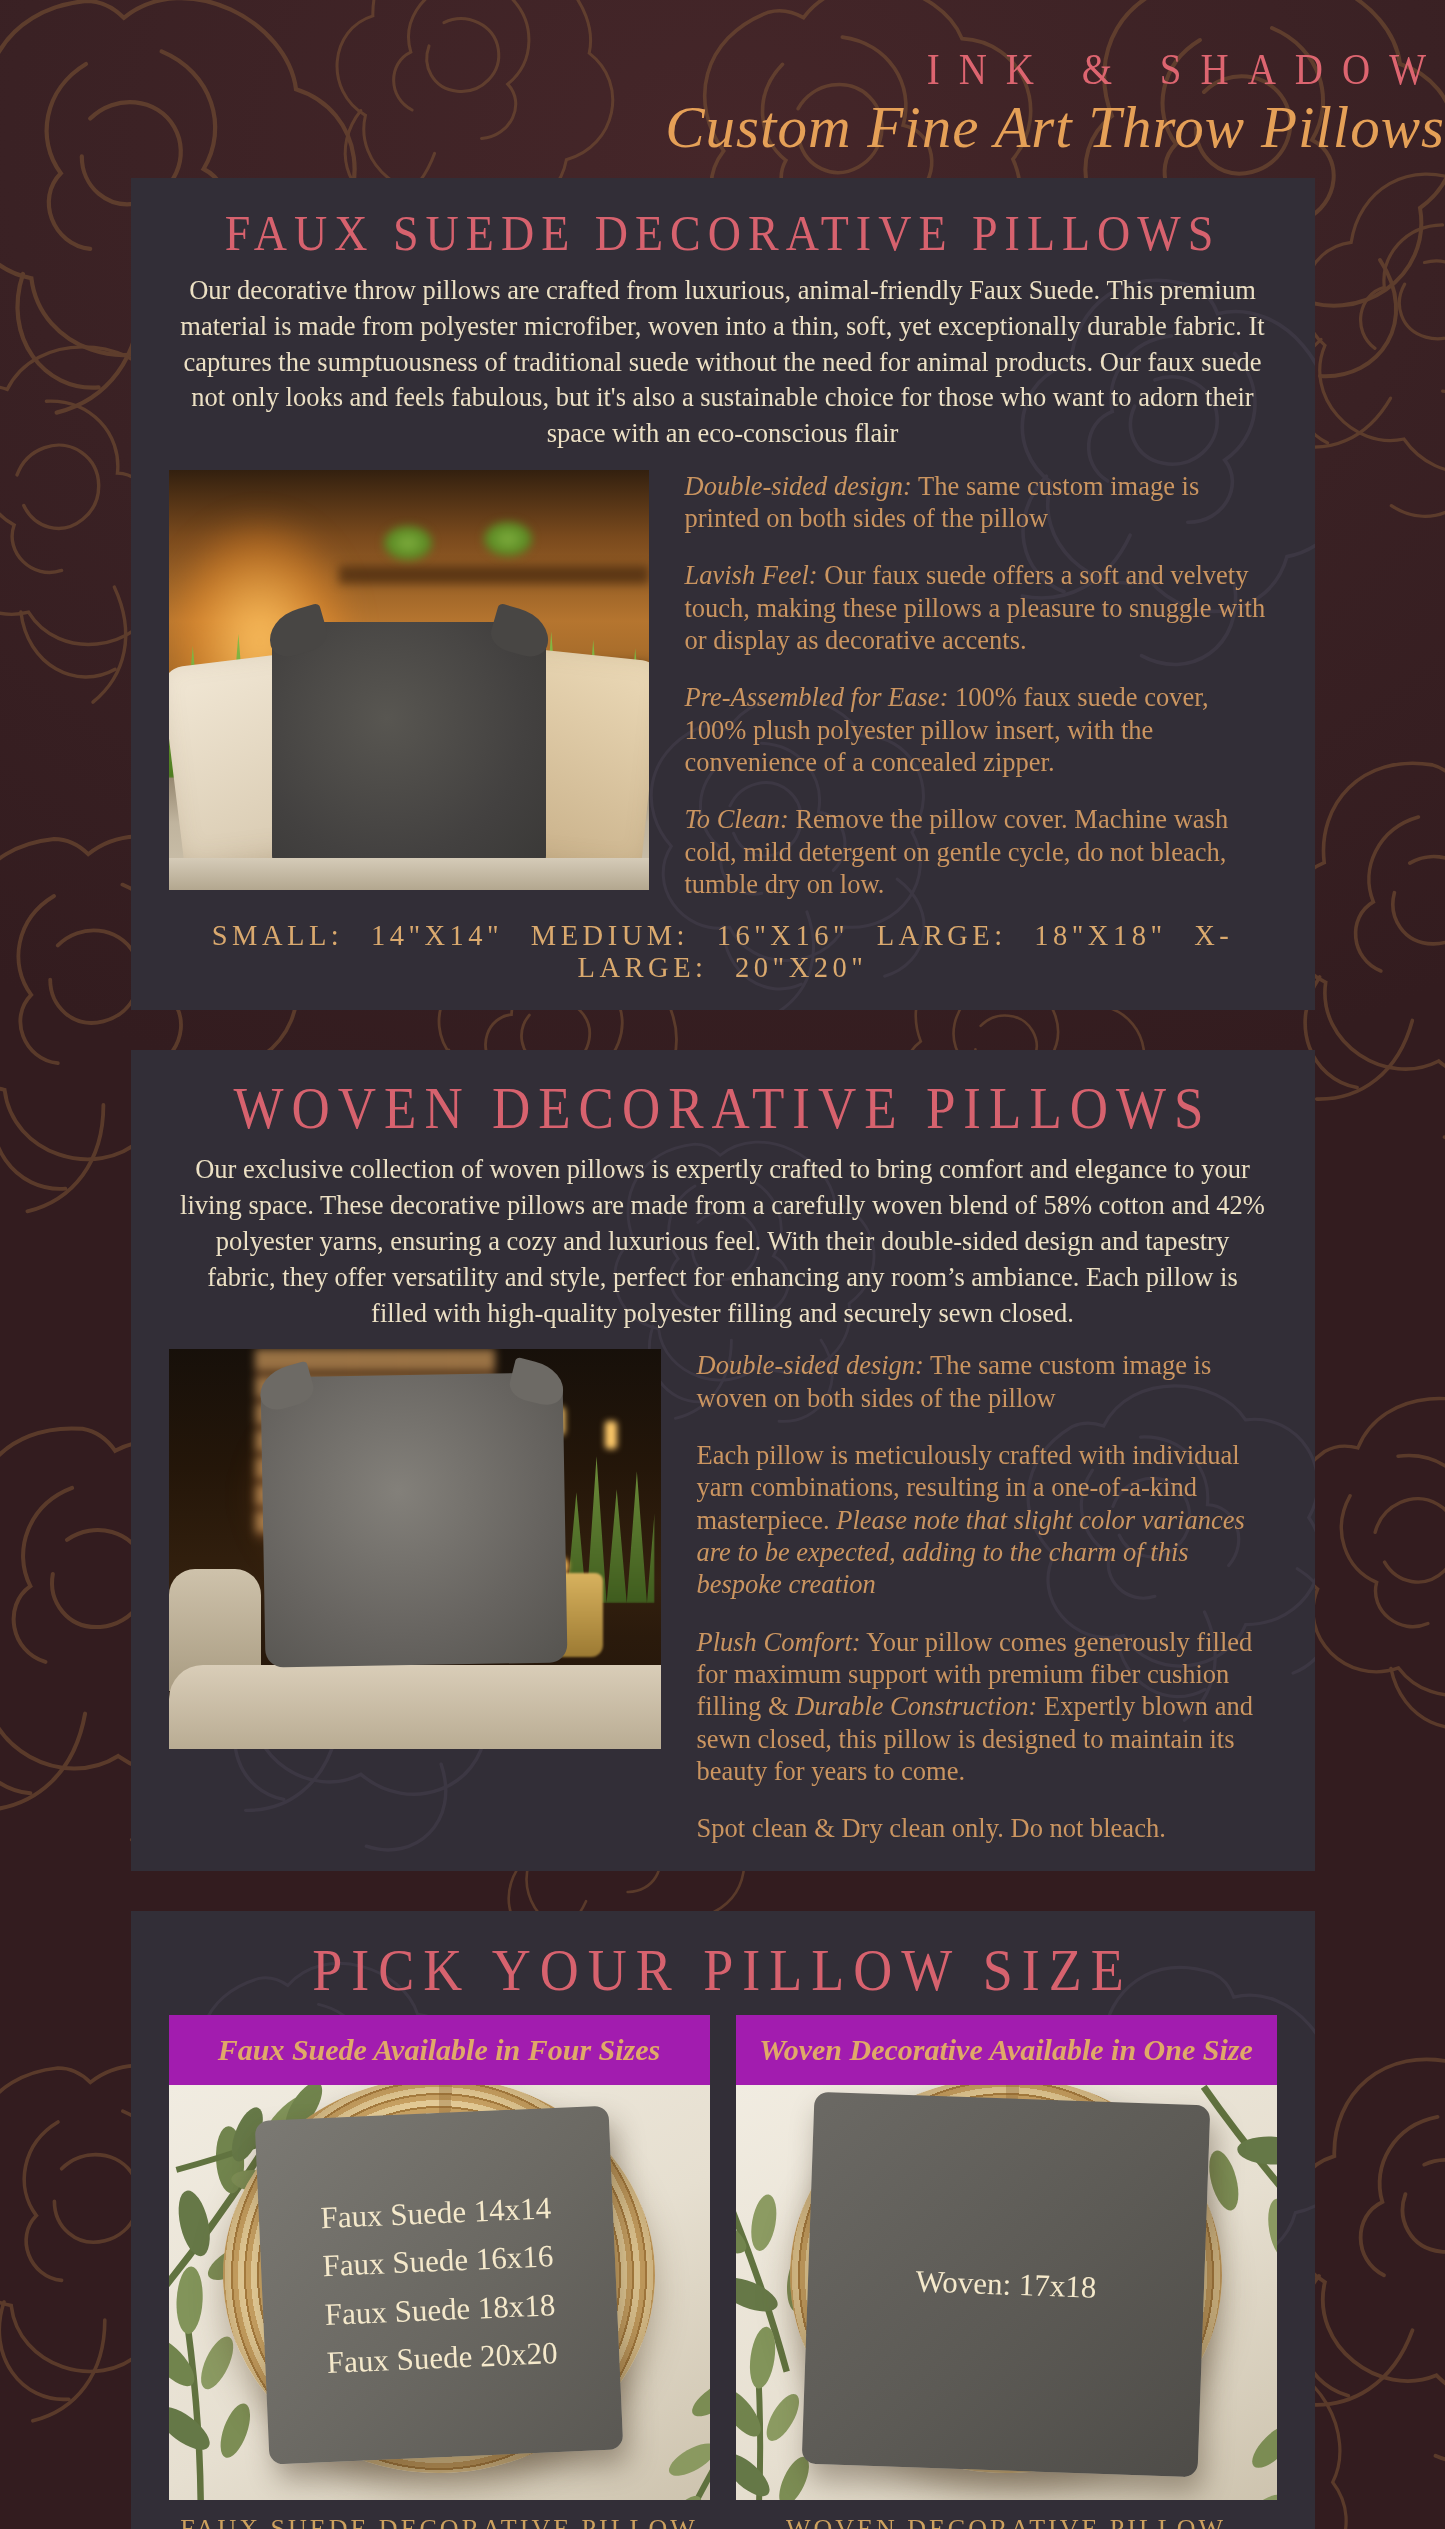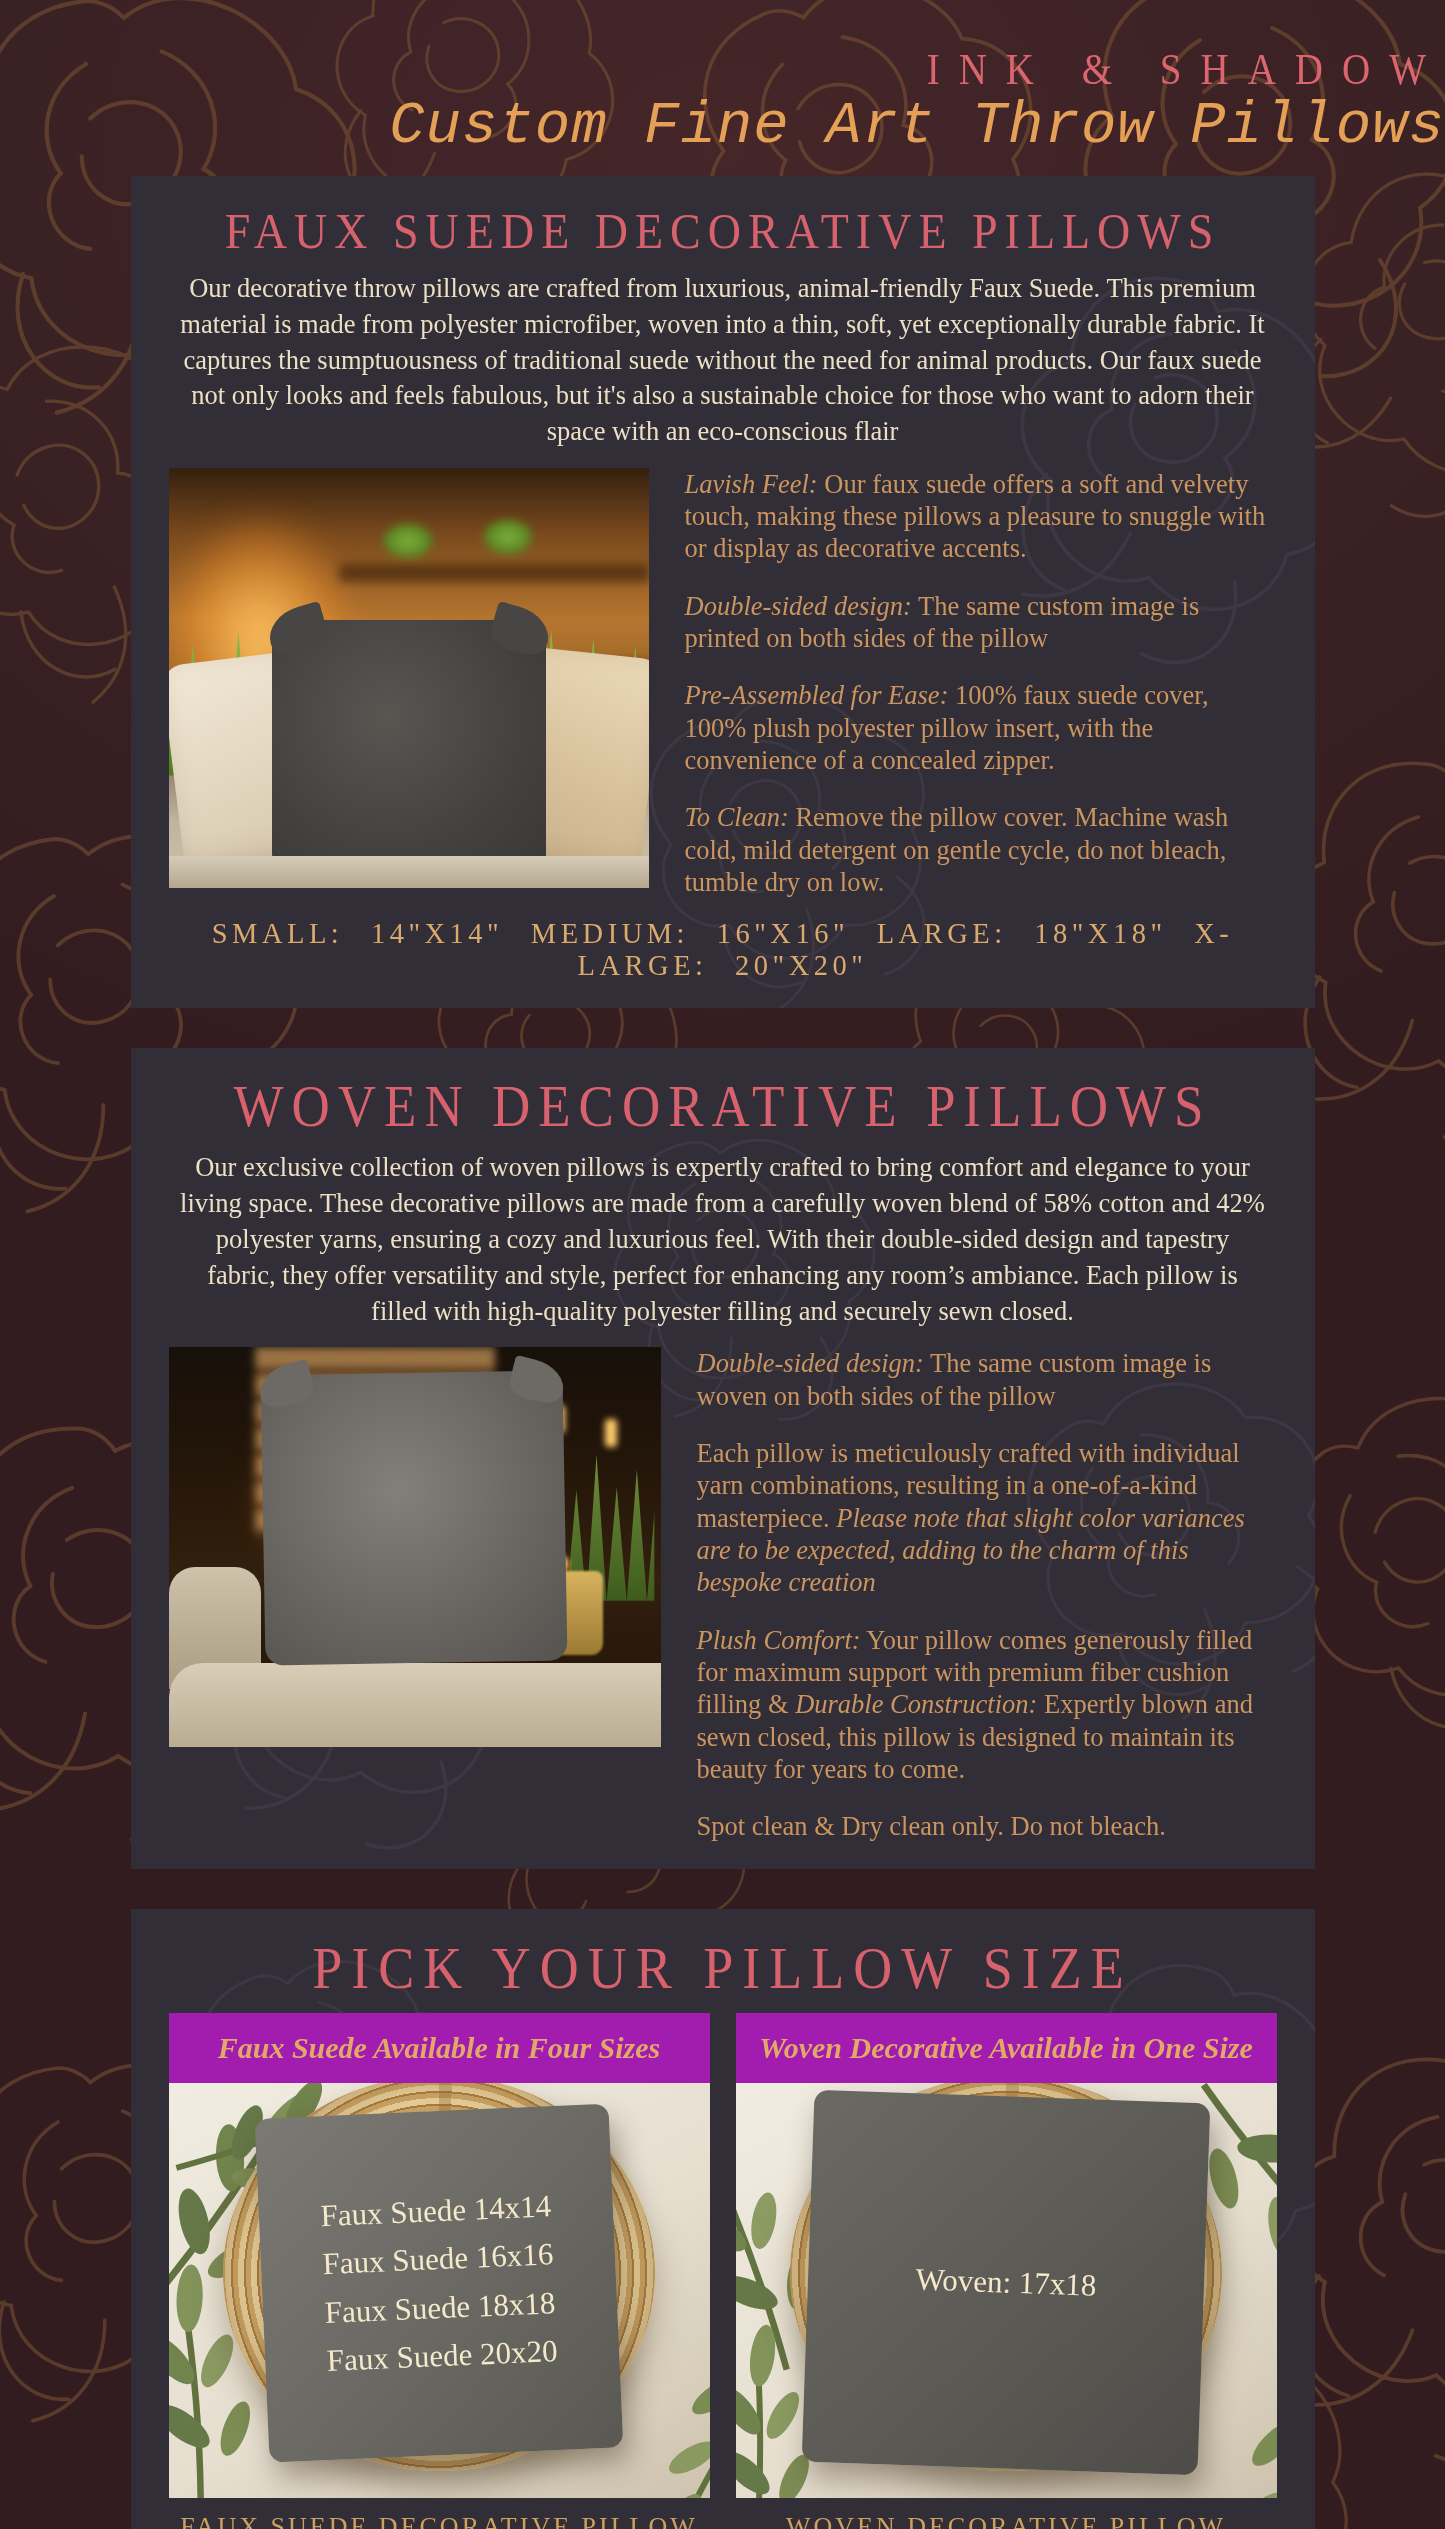--- a/index.html
+++ b/index.html
@@ -11,21 +11,21 @@
   .bg-floral{position:absolute;left:0;top:0;width:1445px;height:2529px;pointer-events:none;}
   .content{position:relative;}
 
   
   .header{padding-top:46px;text-align:right;}
   .brand{
     color:#dd6570;font-size:39px;letter-spacing:19px;font-weight:400;
     transform:scaleY(1.12);margin:0;
   }
   .tagline{
-    color:#e5a057;font-family:Liberation Mono, monospace;font-style:italic;
+    color:#e5a057;font-family:Liberation Serif, serif;font-style:italic;
     font-size:59px;margin:2px 0 0;font-weight:400;letter-spacing:1px;
   }
 
   
   .panel{
     width:1108px;margin:16px auto 16px;background:#322e37;position:relative;
     padding:22px 38px 26px;
   }
   .panel svg.decor{position:absolute;inset:0;width:100%;height:100%;pointer-events:none;}
   .panel > *:not(.decor){position:relative;}
@@ -201,22 +201,22 @@
         <div class="tuft tu1"></div>
         <div class="tuft tu2"></div>
         <div class="grass grass-l"></div>
         <div class="grass grass-r"></div>
         <div class="cushion-l"></div>
         <div class="cushion-r"></div>
         <div class="pillow-dark"></div>
         <div class="sofa"></div>
       </div>
       <div class="features">
+        <p class="feat"><em>Double-sided design:</em> <span>The same custom image is printed on both sides of the pillow</span></p>
         <p class="feat"><em>Lavish Feel:</em> <span>Our faux suede offers a soft and velvety touch, making these pillows a pleasure to snuggle with or display as decorative accents.</span></p>
-        <p class="feat"><em>Double-sided design:</em> <span>The same custom image is printed on both sides of the pillow</span></p>
         <p class="feat"><em>Pre-Assembled for Ease:</em> <span>100% faux suede cover, 100% plush polyester pillow insert, with the convenience of a concealed zipper.</span></p>
         <p class="feat"><em>To Clean:</em> <span>Remove the pillow cover. Machine wash cold, mild detergent on gentle cycle, do not bleach, tumble dry on low.</span></p>
       </div>
     </div>
     <div class="sizes-line">SMALL: 14"X14" MEDIUM: 16"X16" LARGE: 18"X18" X-LARGE: 20"X20"</div>
   </section>
 
   <section class="panel" style="margin-top:40px;">
     <svg class="decor" viewBox="0 0 1184 780" stroke="#47414f" fill="none" stroke-width="2" opacity="0.5">
       <use href="#peony" transform="translate(80 420) scale(1.7) rotate(15 100 100)"></use>

